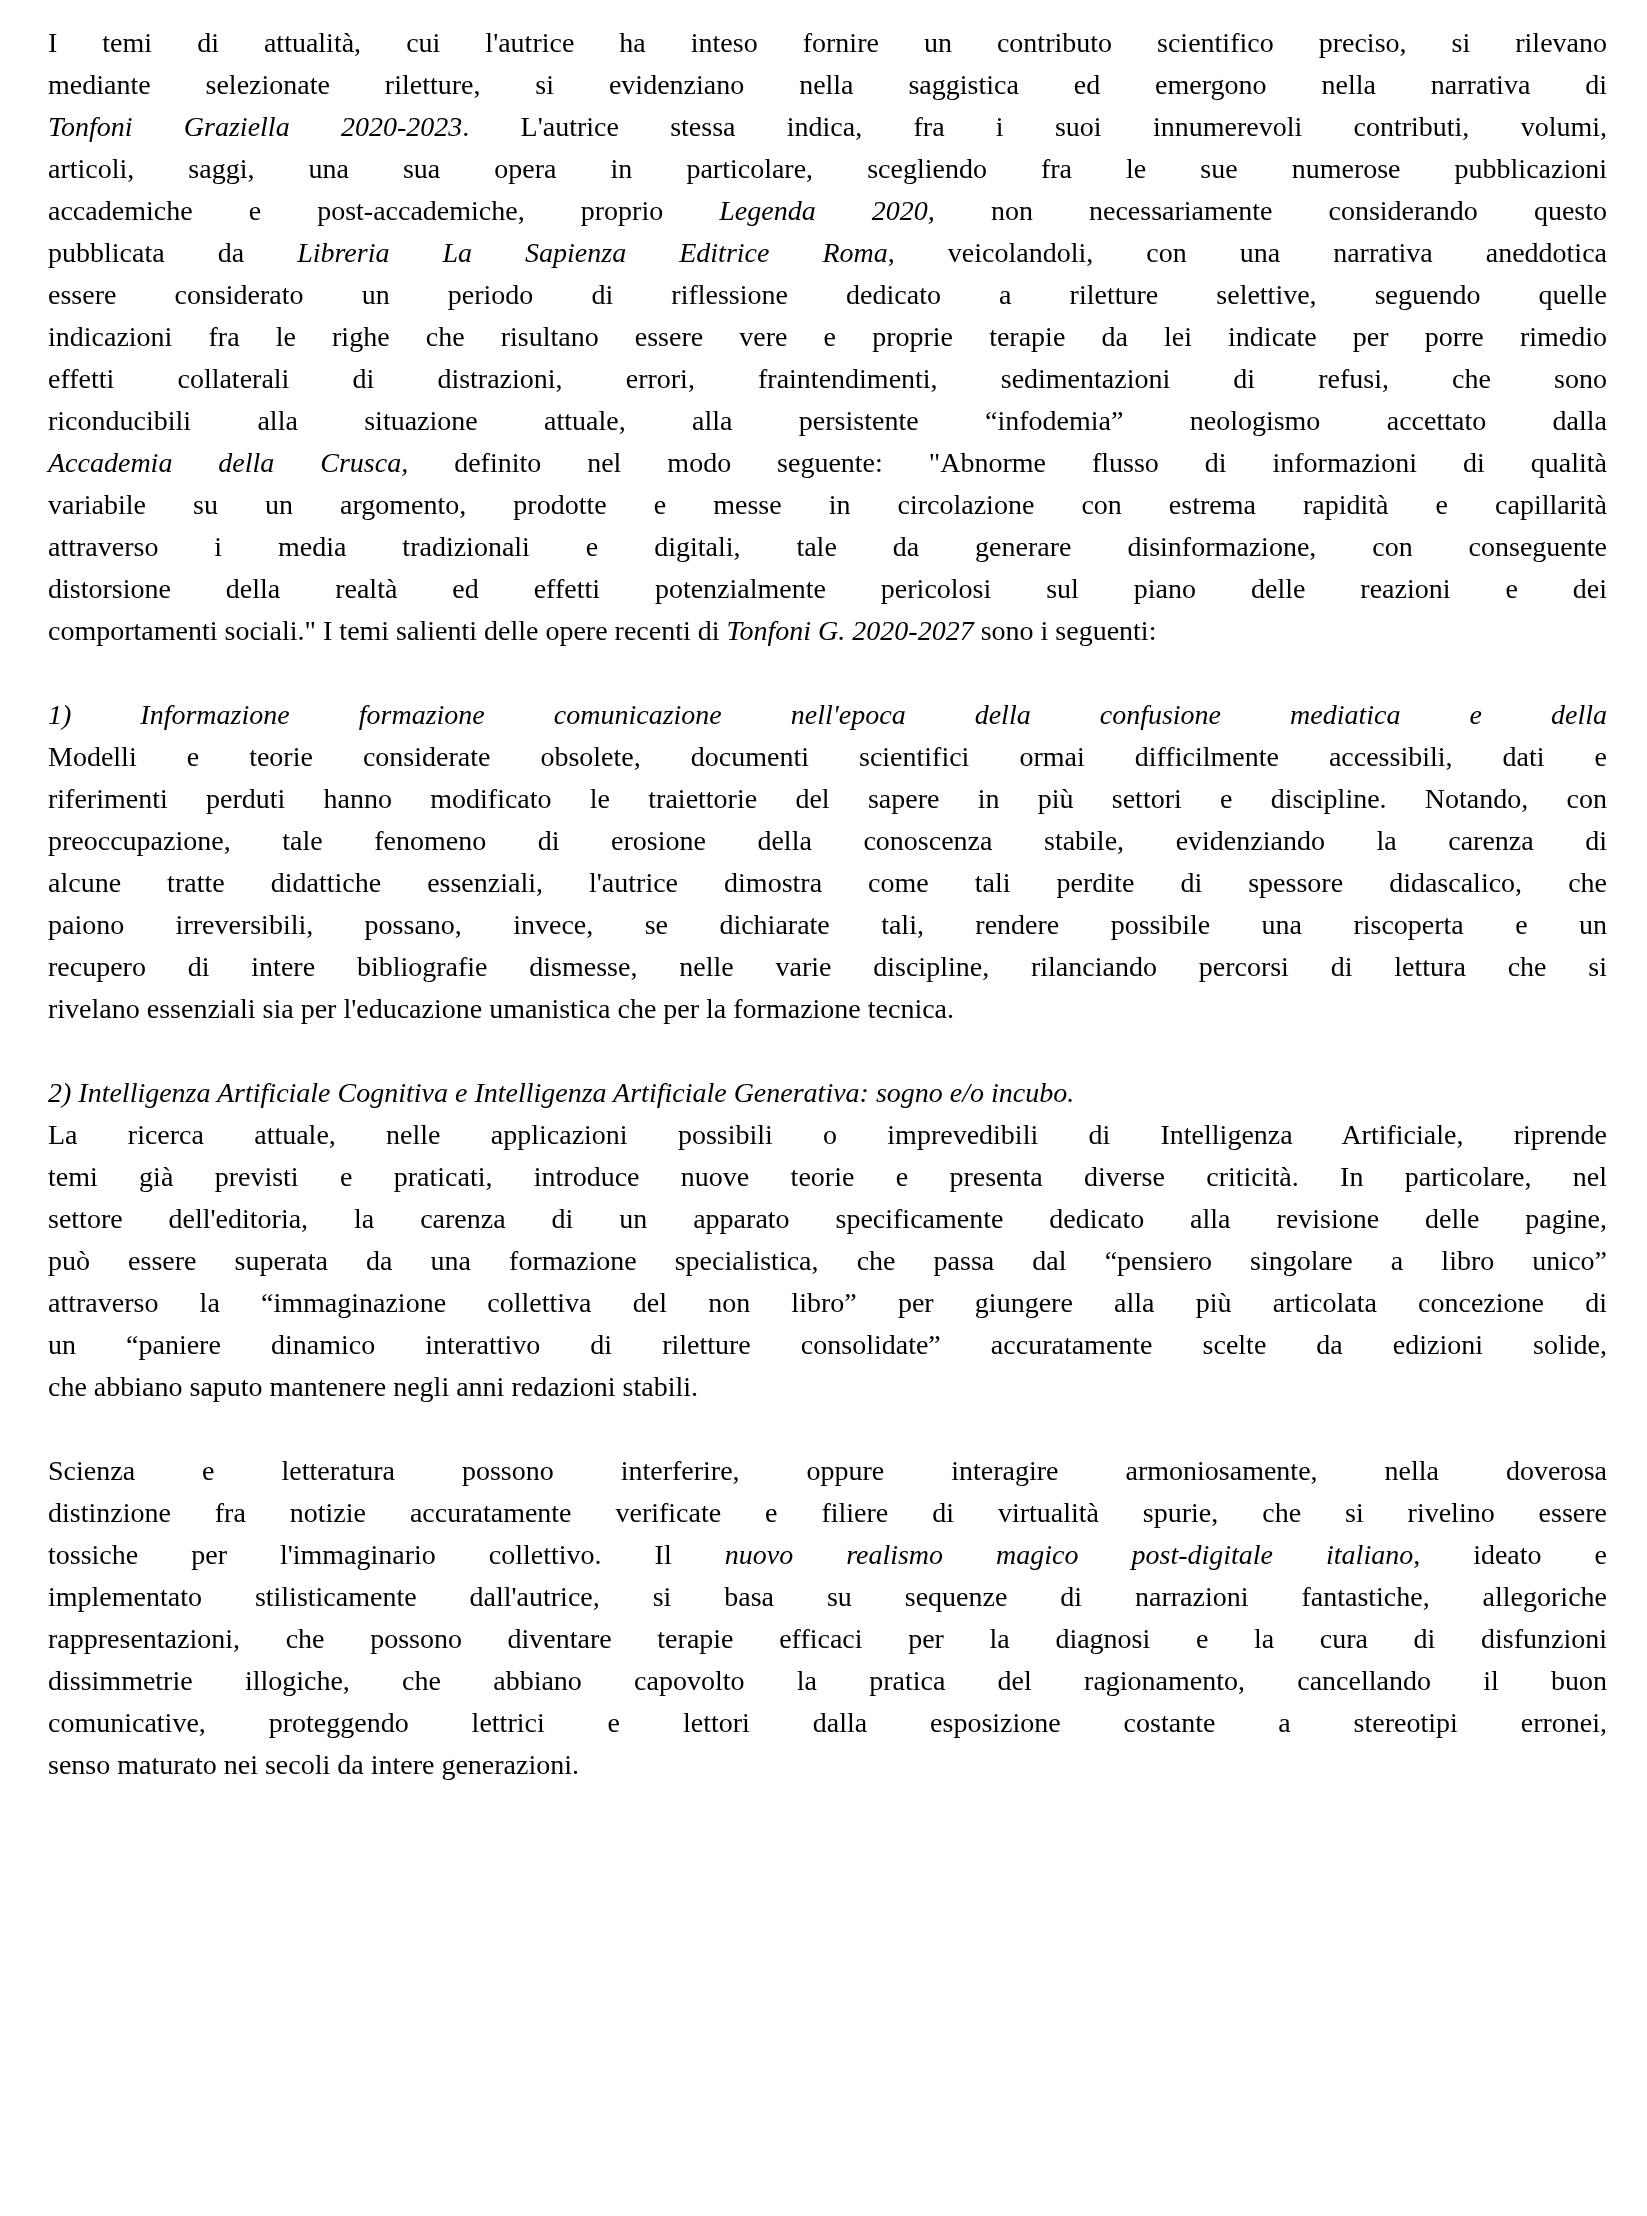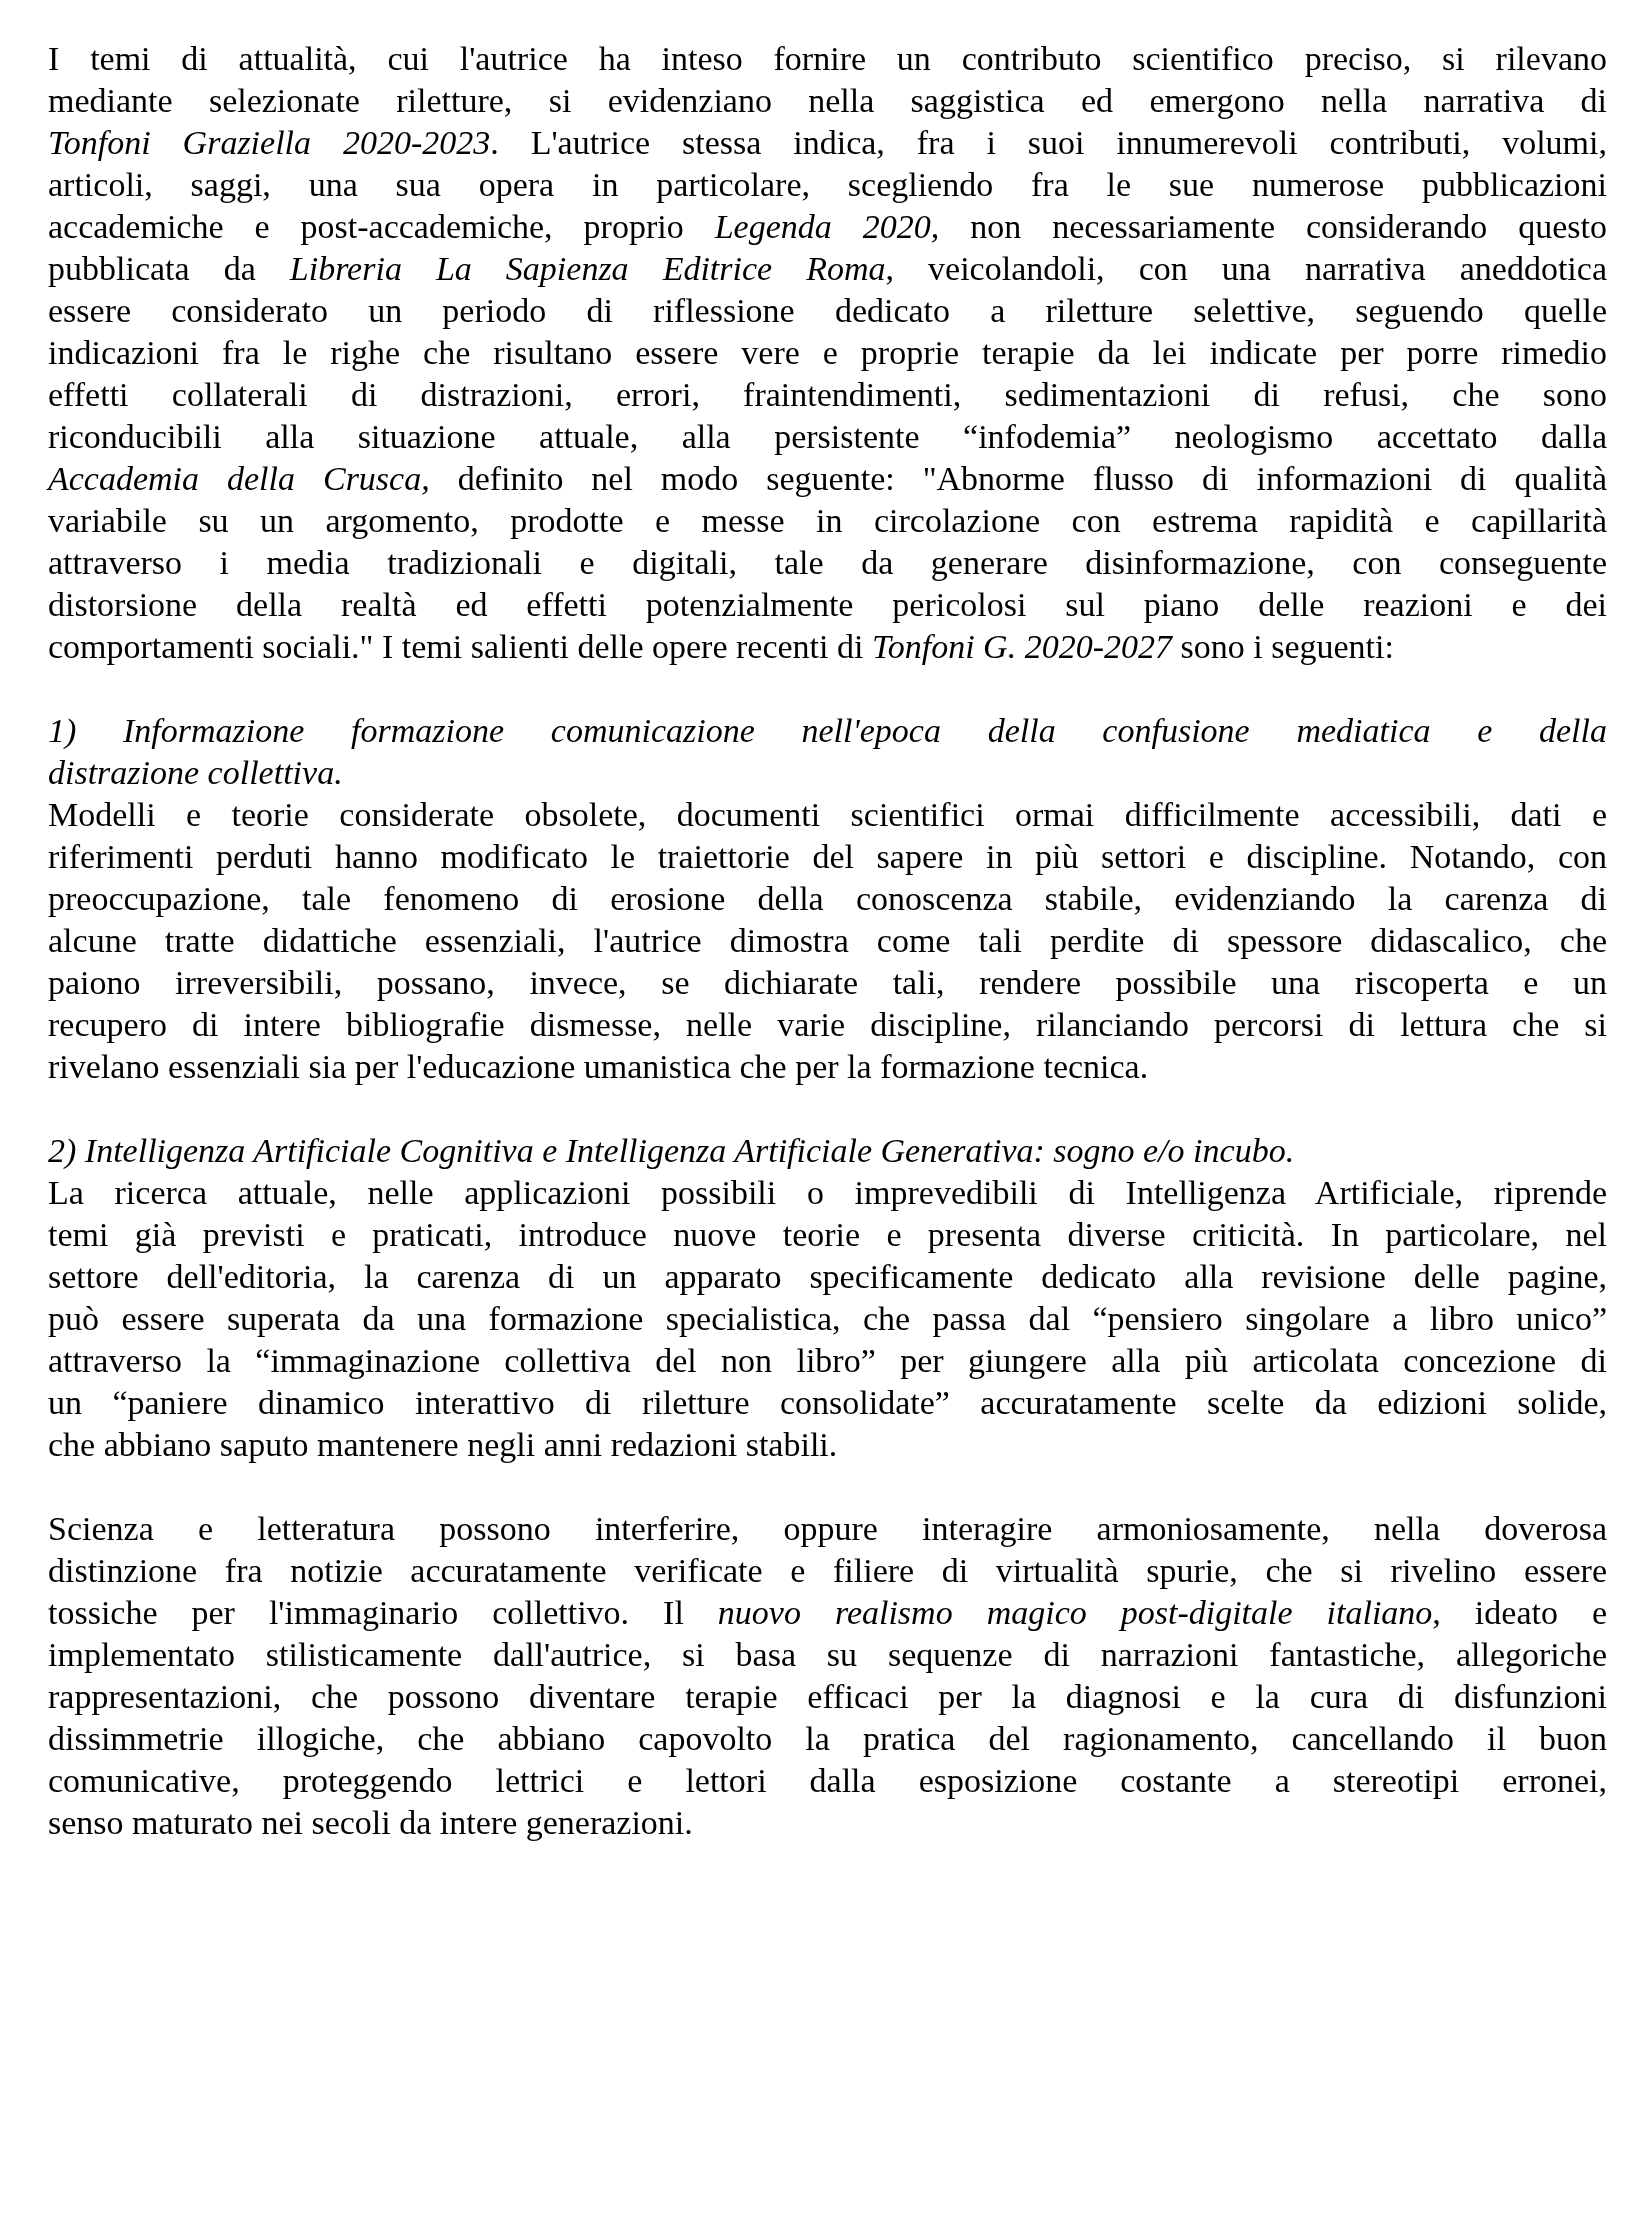--- a/index.html
+++ b/index.html
@@ -1,20 +1,20 @@
 <!DOCTYPE html>
 <html style="font-size:12.4px"><head>
 <meta charset="utf-8">
 <style>
   html, body { margin: 0; padding: 0; background: #ffffff; }
   body { width: 1648px; height: 2216px; overflow: hidden; }
   .page {
-    position: absolute; left: 48px; top: 38px; width: 1559px;
+    position: absolute; left: 48px; top: 22px; width: 1559px;
     font-family: "Liberation Serif", "DejaVu Serif", serif;
-    font-size: 34px; line-height: 42px; color: #000;
+    font-size: 28px; line-height: 42px; color: #000;
   }
   .line {
     display: block; white-space: nowrap; height: 42px;
     text-align: justify; text-align-last: justify;
   }
   .line.last { text-align-last: left; }
   .blank { height: 42px; }
   em { font-style: italic; margin-top: 20px; }
   .heading .line { font-style: italic; }
 </style>
@@ -36,21 +36,20 @@
       <span class="line"><span></span><em>Accademia della Crusca,</em><span> definito nel modo seguente: "Abnorme flusso di informazioni di qualità</span></span>
       <span class="line"><span>variabile su un argomento, prodotte e messe in circolazione con estrema rapidità e capillarità</span></span>
       <span class="line"><span>attraverso i media tradizionali e digitali, tale da generare disinformazione, con conseguente</span></span>
       <span class="line"><span>distorsione della realtà ed effetti potenzialmente pericolosi sul piano delle reazioni e dei</span></span>
       <span class="line last"><span>comportamenti sociali." I temi salienti delle opere recenti di </span><em>Tonfoni G. 2020-2027</em><span> sono i seguenti:</span></span>
     </div>
   <div class="blank"></div>
   <div id="sec0">
       <div class="heading">
         <span class="line">1) Informazione formazione comunicazione nell'epoca della confusione mediatica e della</span>
-        <span class="line last">distrazione collettiva.</span>
       </div>
       <div>
         <span class="line"><span>Modelli e teorie considerate obsolete, documenti scientifici ormai difficilmente accessibili, dati e</span></span>
         <span class="line"><span>riferimenti perduti hanno modificato le traiettorie del sapere in più settori e discipline. Notando, con</span></span>
         <span class="line"><span>preoccupazione, tale fenomeno di erosione della conoscenza stabile, evidenziando la carenza di</span></span>
         <span class="line"><span>alcune tratte didattiche essenziali, l'autrice dimostra come tali perdite di spessore didascalico, che</span></span>
         <span class="line"><span>paiono irreversibili, possano, invece, se dichiarate tali, rendere possibile una riscoperta e un</span></span>
         <span class="line"><span>recupero di intere bibliografie dismesse, nelle varie discipline, rilanciando percorsi di lettura che si</span></span>
         <span class="line last"><span>rivelano essenziali sia per l'educazione umanistica che per la formazione tecnica.</span></span>
       </div>

